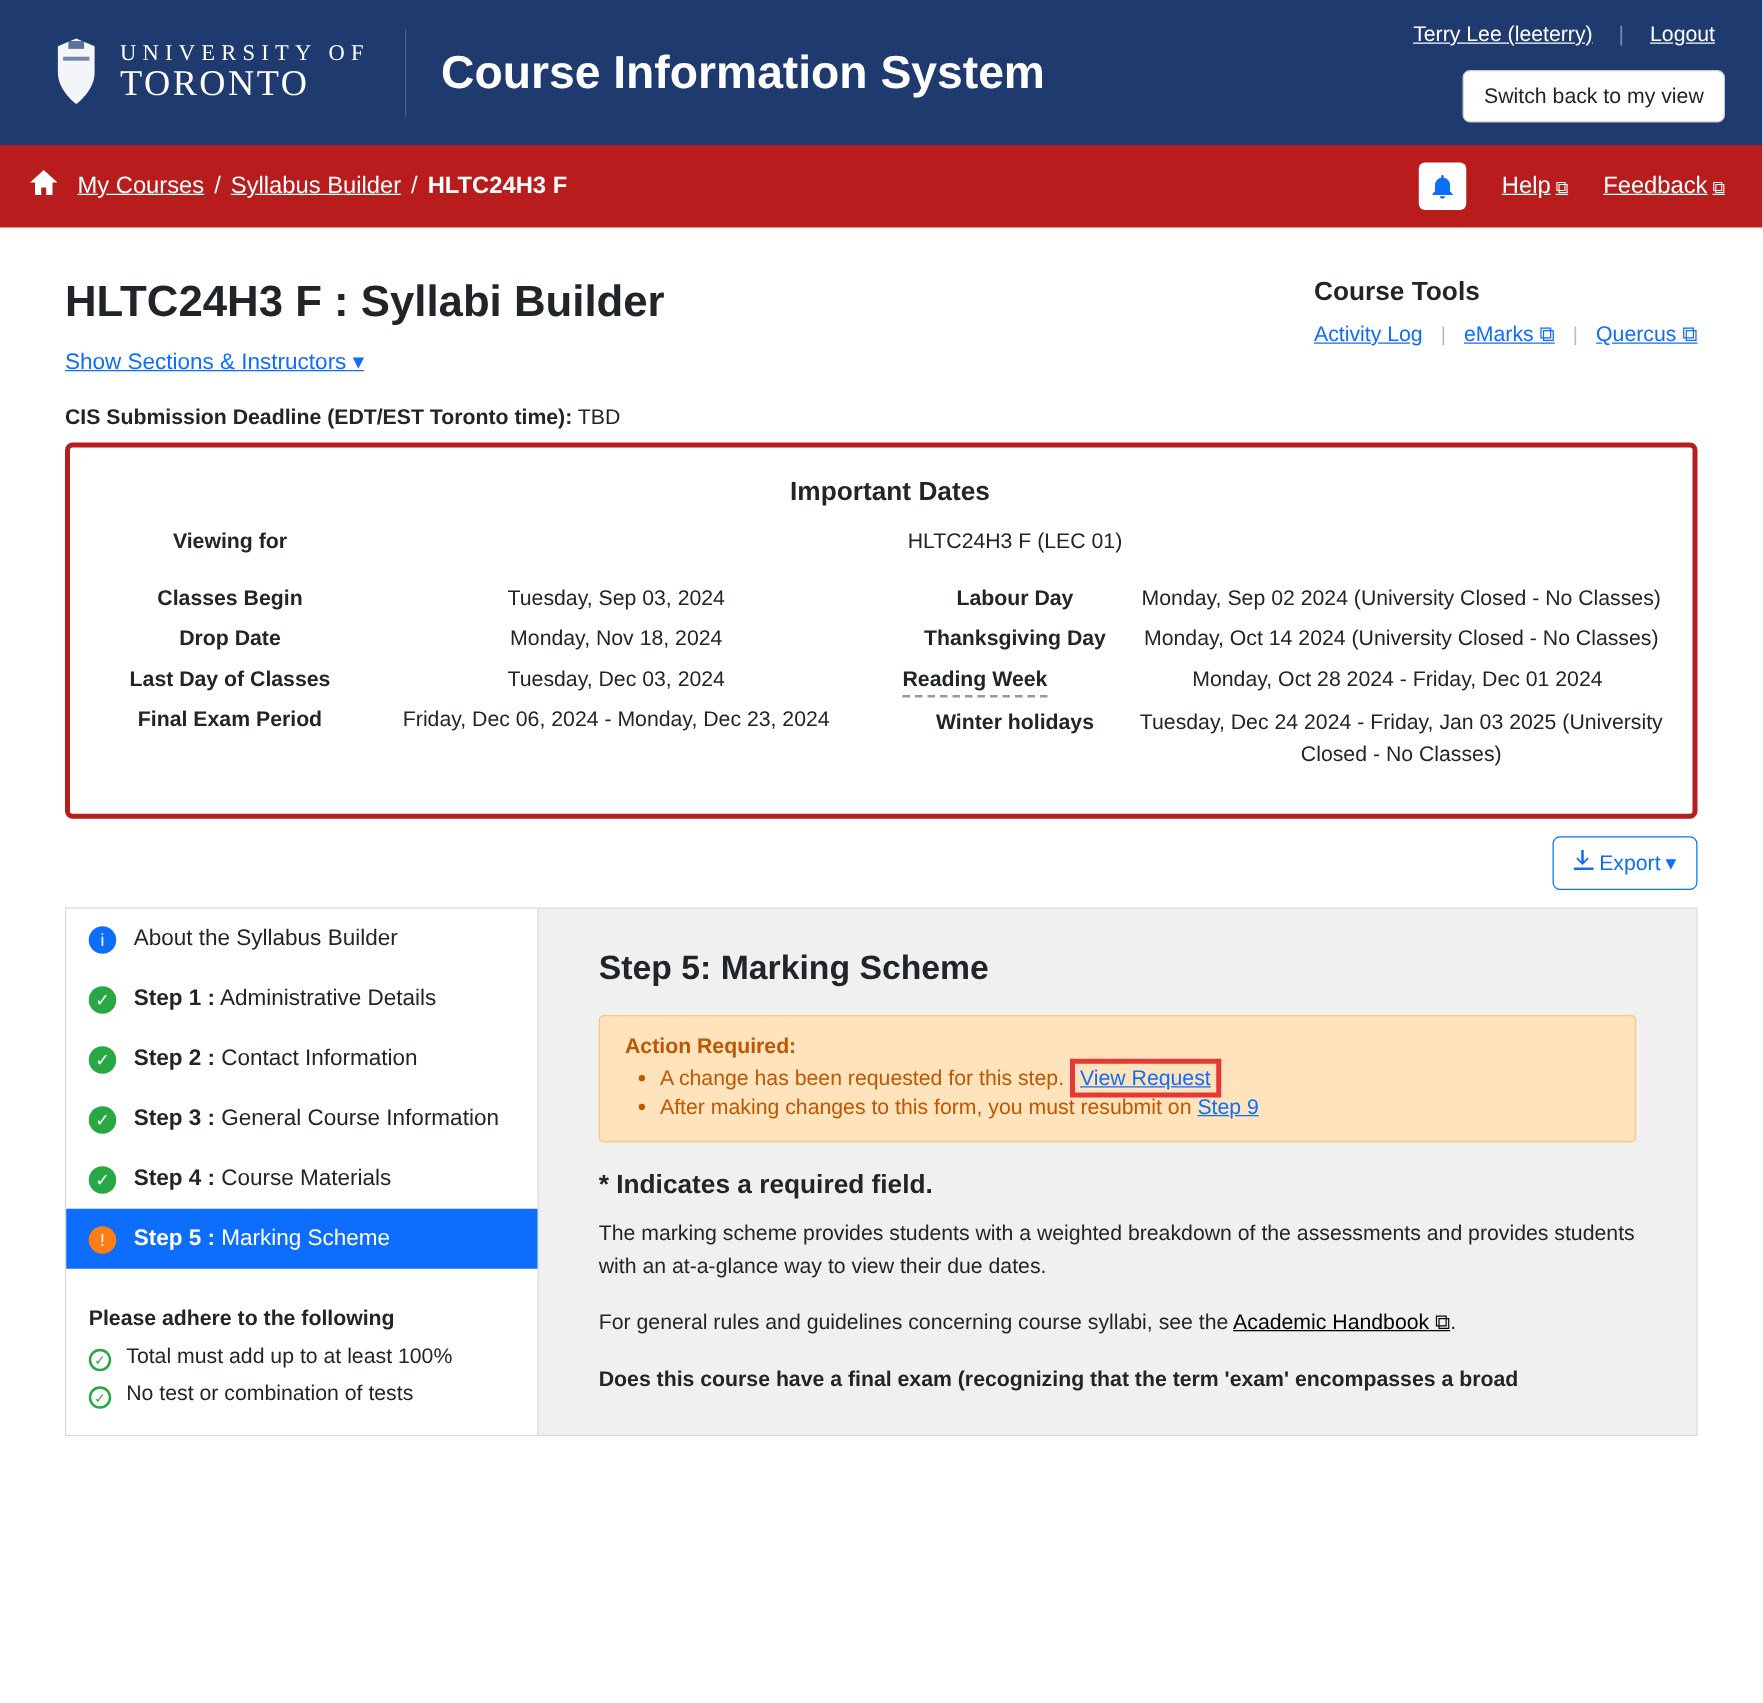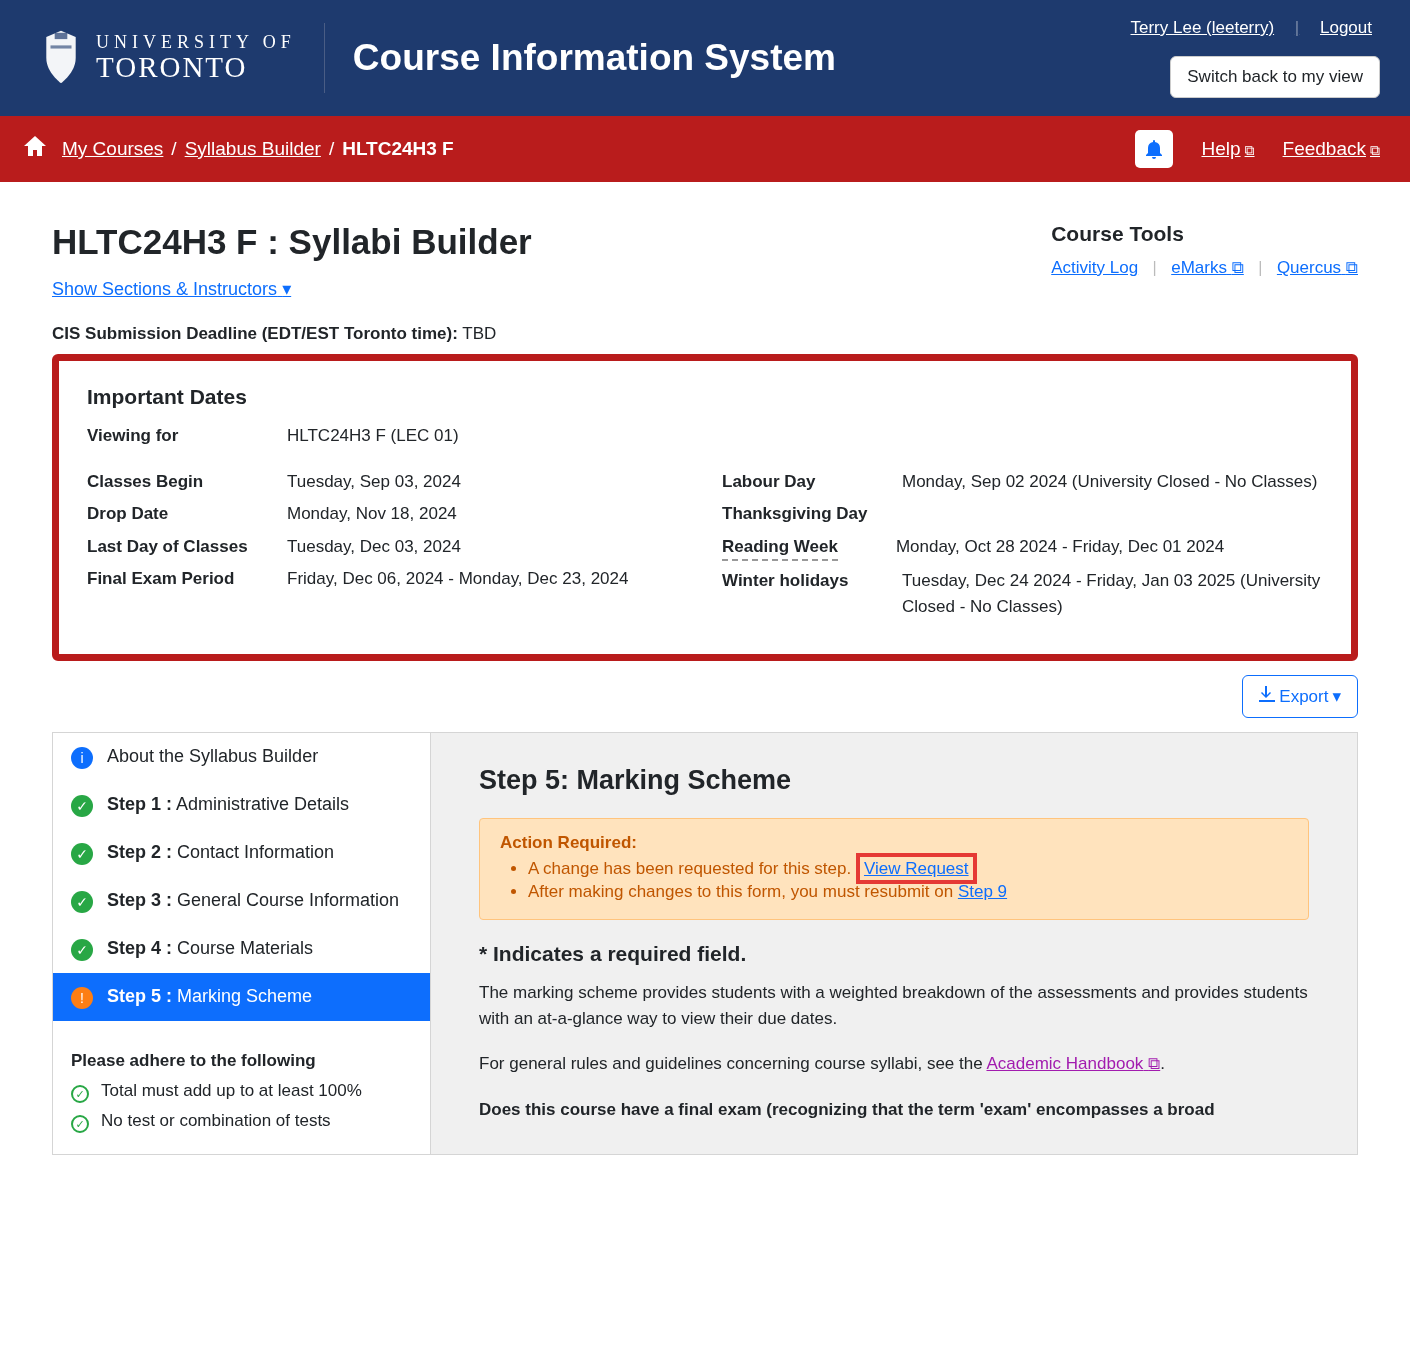--- a/index.html
+++ b/index.html
@@ -37,21 +37,21 @@
   .main-top { display: flex; justify-content: space-between; align-items: flex-start; }
   .page-title { font-size: 35px; font-weight: bold; margin-bottom: 16px; }
   .show-sections { color: #0d6efd; font-size: 18px; text-decoration: underline; cursor: pointer; }
   .tools-title { font-size: 21px; font-weight: bold; margin-bottom: 12px; }
   .tools-links a { color: #0d6efd; font-size: 17px; text-decoration: underline; }
   .tools-sep { color: #bbb; margin: 0 10px; }
   
   .deadline-row { font-size: 17px; margin-top: 24px; margin-bottom: 10px; }
   .deadline-row .label { font-weight: bold; }
   
-  .dates-box { border: 7px solid #b91c1c; border-radius: 6px; padding: 24px 14px 28px 28px; }
+  .dates-box { border: 4px solid #b91c1c; border-radius: 6px; padding: 24px 14px 28px 28px; text-align: center; }
   .dates-title { font-size: 21px; font-weight: bold; margin-bottom: 14px; }
   .dates-grid { display: flex; gap: 20px; }
   .dates-col { flex: 1; }
   .date-row { display: flex; font-size: 17px; margin-bottom: 7px; line-height: 1.5; }
   .date-row .dlabel { width: 200px; font-weight: bold; flex-shrink: 0; }
   .date-row .dlabel.dashed { border-bottom: 2px dashed #999; display: inline-block; width: auto; margin-right: 75px; }
   .date-row .dvalue { flex: 1; }
   
   .export-row { display: flex; justify-content: flex-end; margin: 14px 0; }
   .export-btn { border: 1px solid #0d6efd; color: #0d6efd; background: #fff; border-radius: 6px; padding: 10px 16px; font-size: 17px; cursor: pointer; display: flex; align-items: center; gap: 4px; }
@@ -73,21 +73,21 @@
   .content { flex: 1; background: #f0f0f0; padding: 32px 48px; }
   .step-title { font-size: 27px; font-weight: bold; margin-bottom: 22px; }
   .alert { background: #ffe3bd; border: 1px solid #ffc47d; border-radius: 4px; padding: 14px 20px; font-size: 17px; margin-bottom: 22px; }
   .alert-title { color: #c05600; font-weight: bold; margin-bottom: 6px; }
   .alert ul { padding-left: 28px; color: #c05600; }
   .alert li { margin-bottom: 3px; }
   .alert a { color: #0d6efd; }
   .highlight-box { border: 4px solid #e53935; display: inline; padding: 2px 4px; }
   .req-note { font-size: 21px; font-weight: bold; margin-bottom: 14px; }
   .content p { font-size: 17px; line-height: 1.5; margin-bottom: 20px; }
-  .content p a { color: #a21caf; }
+  .content p a { color: #000000; }
   .q-title { font-size: 17px; font-weight: bold; line-height: 1.5; }
 </style>
 </head>
 <body>
 
 <div class="header">
   <div class="logo-block">
     <svg class="crest" viewBox="0 0 40 56">
       <path fill="#fff" d="M20 2 L34 8 V28 C34 42 20 52 20 52 C20 52 6 42 6 28 V8 Z" opacity="0.95"></path>
       <rect x="14" y="4" width="12" height="6" fill="#1e3a6e" opacity="0.7"></rect>
@@ -182,20 +182,21 @@
             <div class="dvalue">Friday, Dec 06, 2024 - Monday, Dec 23, 2024</div>
           </div>
         </div>
       <div class="dates-col" id="dates-right">
           <div class="date-row">
             <div class="dlabel " style="width: 180px;">Labour Day</div>
             <div class="dvalue">Monday, Sep 02 2024 (University Closed - No Classes)</div>
           </div>
           <div class="date-row">
             <div class="dlabel " style="width: 180px;">Thanksgiving Day</div>
+            <div class="dvalue">Monday, Oct 14 2024 (University Closed - No Classes)</div>
           </div>
           <div class="date-row">
             <div class="dlabel dashed" style="width: auto; margin-right: 58px;">Reading Week</div>
             <div class="dvalue">Monday, Oct 28 2024 - Friday, Dec 01 2024</div>
           </div>
           <div class="date-row">
             <div class="dlabel " style="width: 180px;">Winter holidays</div>
             <div class="dvalue">Tuesday, Dec 24 2024 - Friday, Jan 03 2025 (University Closed - No Classes)</div>
           </div>
         </div>

